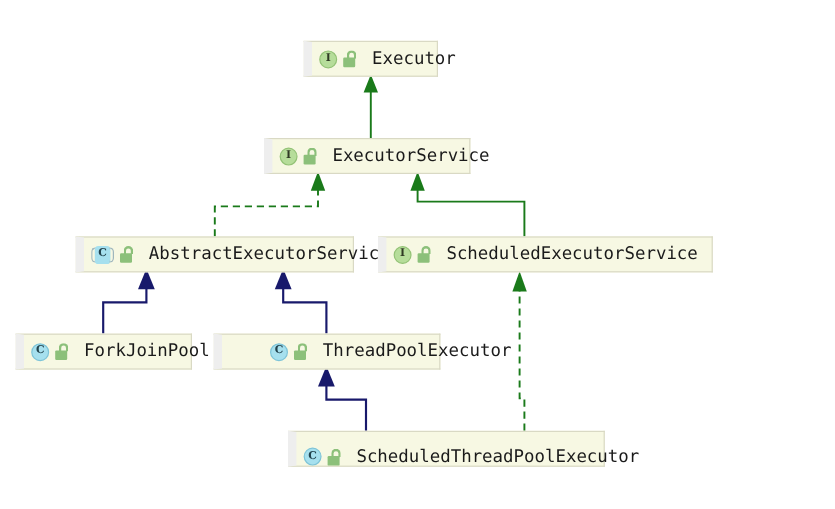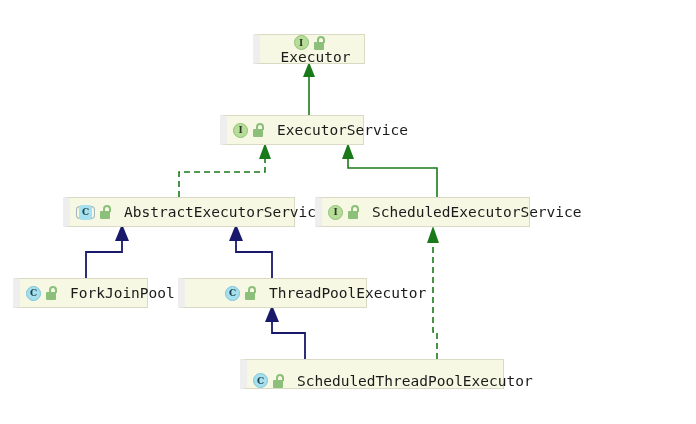--- a/index.html
+++ b/index.html
@@ -210,32 +210,32 @@
       <path d="M 305,359 L 305,333 L 272,333 L 272,321" stroke="#18196b" stroke-width="1.8" fill="none"></path>
       <polygon points="272,305 265,322 279,322" fill="#18196b"></polygon>
     </g>
 
     <g>
       <path d="M 437,359 L 437,332 L 433,332 L 433,242" stroke="#1a7a1a" stroke-width="1.6" fill="none" stroke-dasharray="6,4"></path>
       <polygon points="433,226 427,243 439,243" fill="#1a7a1a"></polygon>
     </g>
   </svg>
 
-  <div class="uml-node" style="left:253px; top:34px; width:112px;flex-direction:column;">
+  <div class="uml-node" style="left:253px; top:34px; width:112px;">
     <span class="node-icons">
       <span class="icon-interface"></span>
       <span class="icon-padlock">
         <span class="lock-shackle"></span>
           <span class="lock-body"></span>
       </span>
     </span>
     <span class="node-label">Executor</span>
   </div>
 
-  <div class="uml-node" style="left:220px; top:115px; width:144px;">
+  <div class="uml-node" style="left:220px; top:115px; width:172px;">
     <span class="node-icons">
       <span class="icon-interface"></span>
       <span class="icon-padlock">
         <span class="lock-shackle"></span>
           <span class="lock-body"></span>
       </span>
     </span>
     <span class="node-label">ExecutorService</span>
   </div>
 
@@ -247,32 +247,32 @@
         <span class="abs-bracket right"></span>
       </span>
       <span class="icon-padlock">
         <span class="lock-shackle"></span>
           <span class="lock-body"></span>
       </span>
     </span>
     <span class="node-label">AbstractExecutorService</span>
   </div>
 
-  <div class="uml-node" style="left:315px; top:197px; width:215px;">
+  <div class="uml-node" style="left:315px; top:197px; width:279px;">
     <span class="node-icons">
       <span class="icon-interface"></span>
       <span class="icon-padlock">
         <span class="lock-shackle"></span>
           <span class="lock-body"></span>
       </span>
     </span>
     <span class="node-label">ScheduledExecutorService</span>
   </div>
 
-  <div class="uml-node" style="left:13px; top:278px; width:135px;">
+  <div class="uml-node" style="left:13px; top:278px; width:147px;">
     <span class="node-icons">
       <span class="icon-class"></span>
       <span class="icon-padlock">
         <span class="lock-shackle"></span>
           <span class="lock-body"></span>
       </span>
     </span>
     <span class="node-label">ForkJoinPool</span>
   </div>
 

